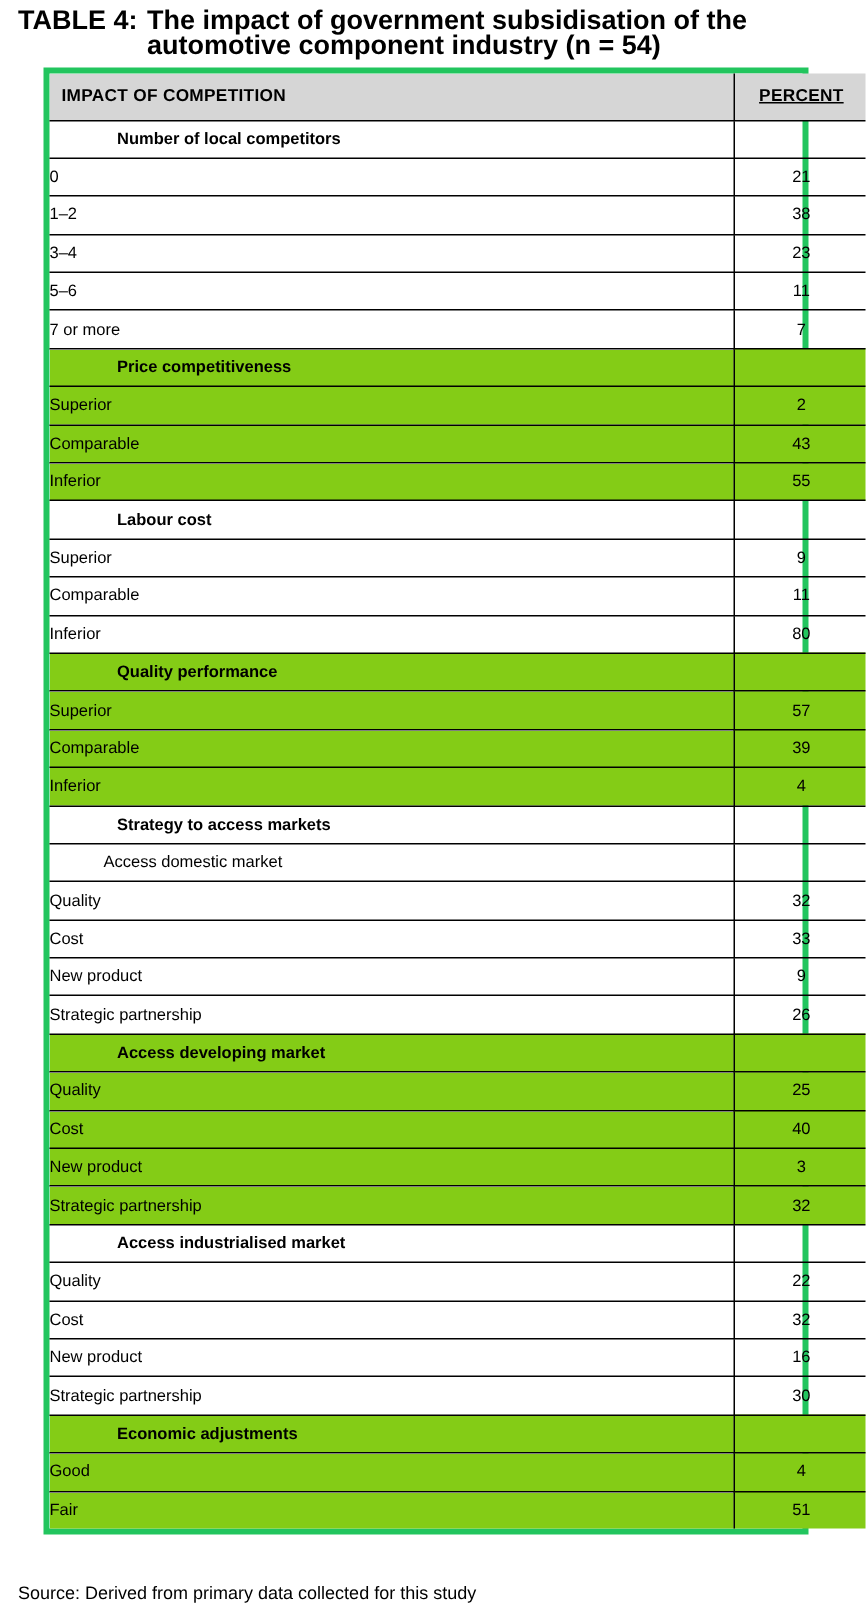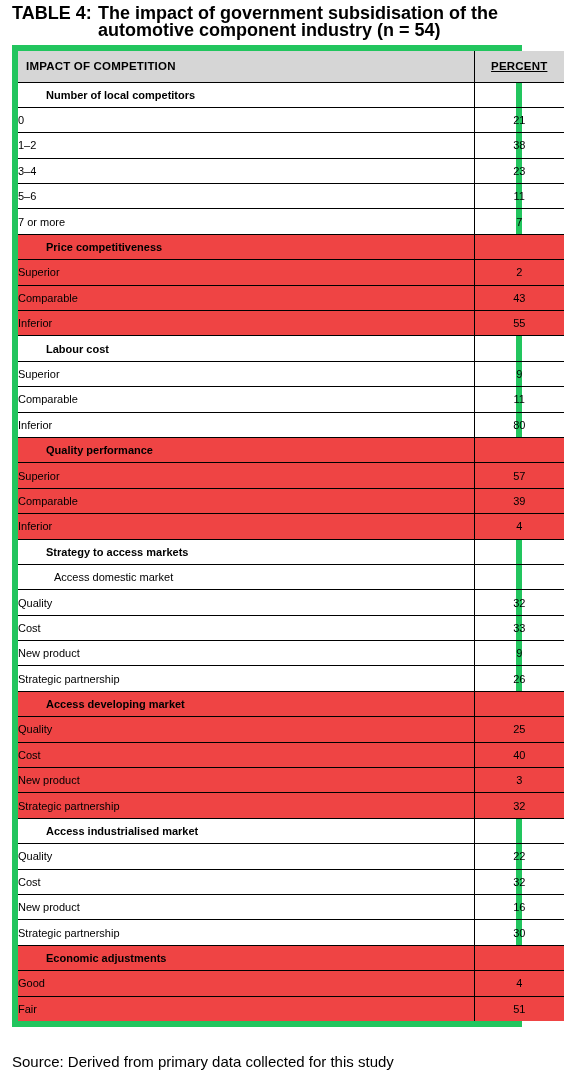--- a/index.html
+++ b/index.html
@@ -41,24 +41,24 @@
   }
   .title-text {
     flex: 1 1 auto;
     font-weight: bold;
     margin-left: 16px;
   }
 
   
   .table-wrap {
     position: absolute;
-    left: 12px;
+    left: 29px;
     top: 45px;
     width: 510px;
-    border: 6px solid #22c55e;
+    border: 4px solid #22c55e;
     box-sizing: border-box;
     background: #ffffff;
   }
   table.tbl {
     border-collapse: collapse;
     width: 100%;
     table-layout: fixed;
   }
   table.tbl col.c1 { width: 456px; }
   table.tbl col.c2 { width: 90px; }
@@ -91,39 +91,39 @@
   tr.hdr td.lbl { padding-left: 8px; text-align: left; }
   tr.hdr td.val { text-align: center; text-decoration: underline; }
 
   
   td.lbl {
     padding-left: 20px;
     white-space: nowrap;
     overflow: hidden;
   }
   tr.section td.lbl {
-    padding-left: 28px;
+    padding-left: 45px;
     font-weight: bold;
   }
   tr.subhead td.lbl {
     padding-left: 36px;
     font-weight: normal;
   }
 
   
   tr.shade td {
-    background: #ef4444;
+    background: #84cc16;
   }
 
   
   .source {
     position: absolute;
     left: 12px;
     top: 1055px;
-    font-size: 15px;
+    font-size: 12px;
     line-height: 14px;
     white-space: nowrap;
   }
 </style>
 </head>
 <body>
 
 <div class="page">
 
   <div class="title-block">

